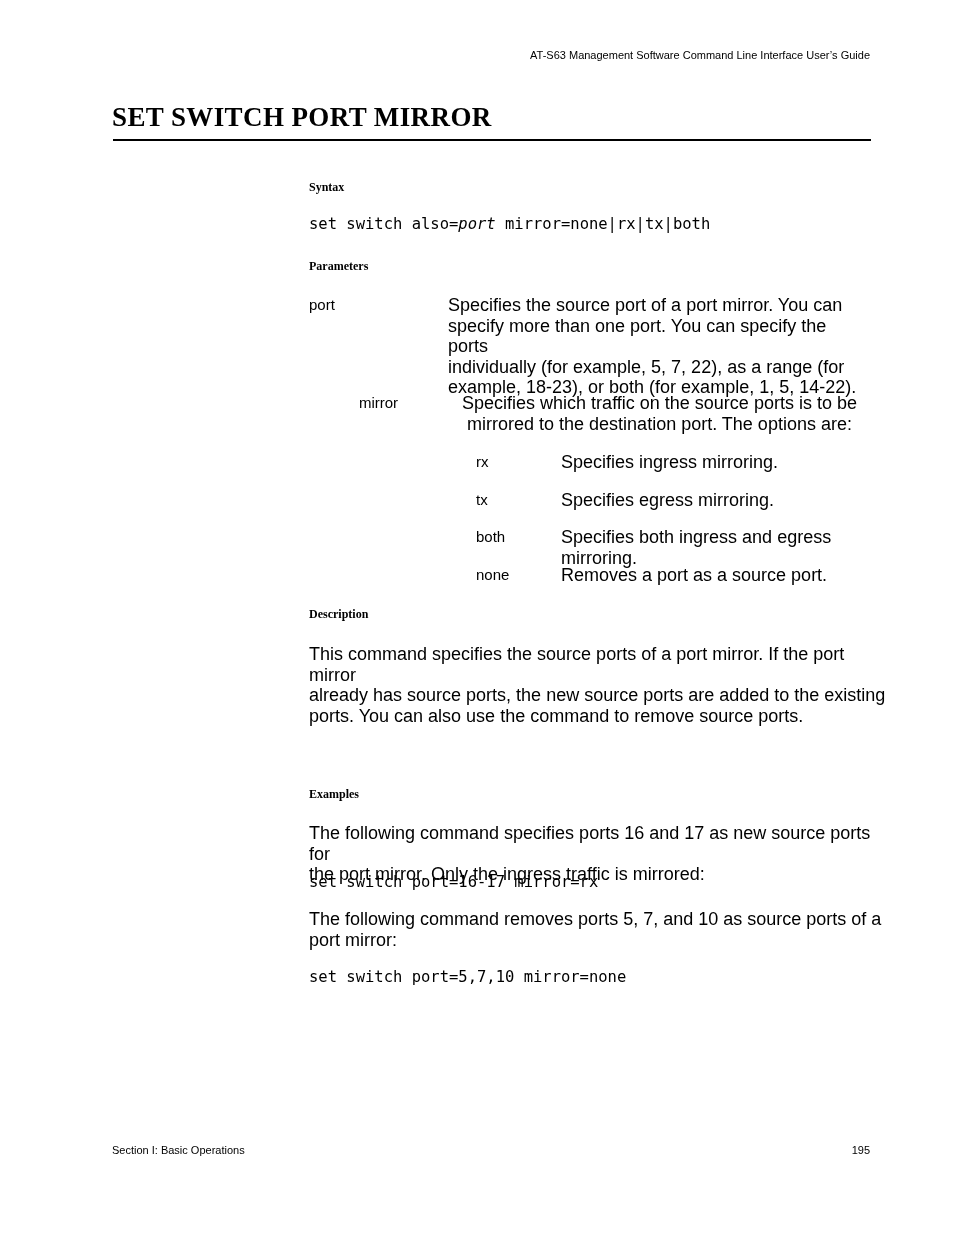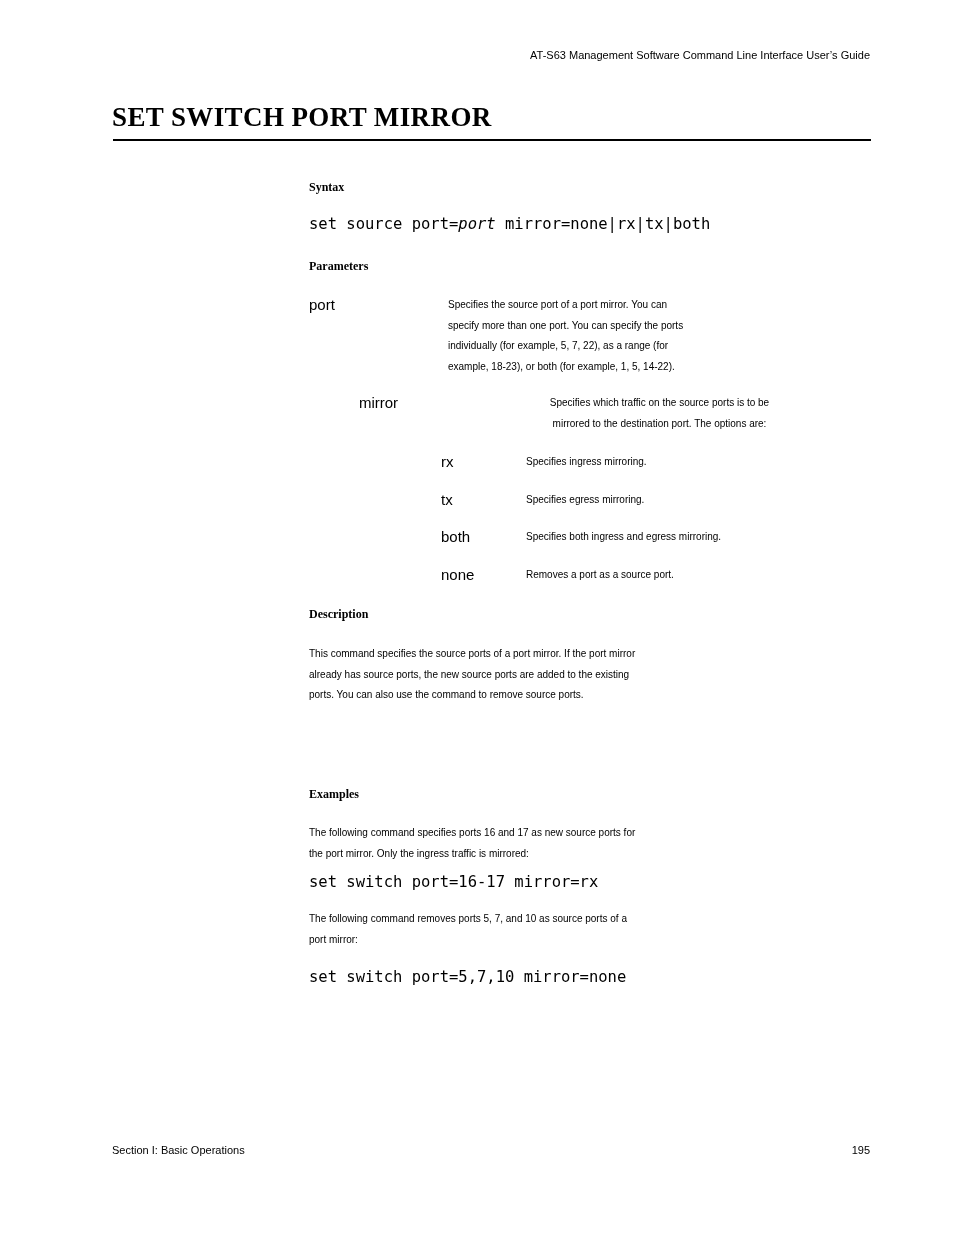--- a/index.html
+++ b/index.html
@@ -46,21 +46,21 @@
   .section-heading {
     left: 309px;
     font-family: "Liberation Serif", serif;
     font-weight: bold;
     font-size: 12px;
     line-height: 19px;
     white-space: nowrap;
   }
 
   .body-text {
-    font-size: 10px;
+    font-size: 18px;
     line-height: 20.5px;
     white-space: pre-line;
   }
 
   .code {
     font-family: "DejaVu Sans Mono", monospace;
     font-size: 15.5px;
     line-height: 20px;
     white-space: nowrap;
   }
@@ -73,21 +73,21 @@
     align-items: flex-start;
   }
   .param-term {
     flex: 0 0 139px;
     font-size: 15px;
     line-height: 20.5px;
   }
   .param-def { flex: 1 1 auto; }
 
   .option-row {
-    left: 441px;
+    left: 476px;
     width: 423px;
     display: flex;
     align-items: flex-start;
     justify-content: center;
   }
   .option-term {
     flex: 0 0 85px;
     font-size: 15px;
     line-height: 20.5px;
   }
@@ -111,21 +111,21 @@
 <body>
 
 <div class="page">
 
   <div class="abs running-header">AT-S63 Management Software Command Line Interface User’s Guide</div>
 
   <h1 class="abs doc-title">SET SWITCH PORT MIRROR</h1>
   <div class="abs title-rule"></div>
 
   <h2 class="abs section-heading" style="top:178px;">Syntax</h2>
-  <div class="abs code" style="top:214px; left:309px;"><span>set source port=</span><span class="var">port</span><span> mirror=none|rx|tx|both</span></div>
+  <div class="abs code" style="top:214px; left:309px;"><span>set switch also=</span><span class="var">port</span><span> mirror=none|rx|tx|both</span></div>
 
   <h2 class="abs section-heading" style="top:257px;">Parameters</h2>
 
   <div class="abs param-row" style="top:295px;">
     <div class="param-term">port</div>
     <div class="param-def body-text">Specifies the source port of a port mirror. You can
 specify more than one port. You can specify the ports
 individually (for example, 5, 7, 22), as a range (for
 example, 18-23), or both (for example, 1, 5, 14-22).</div>
   </div>

